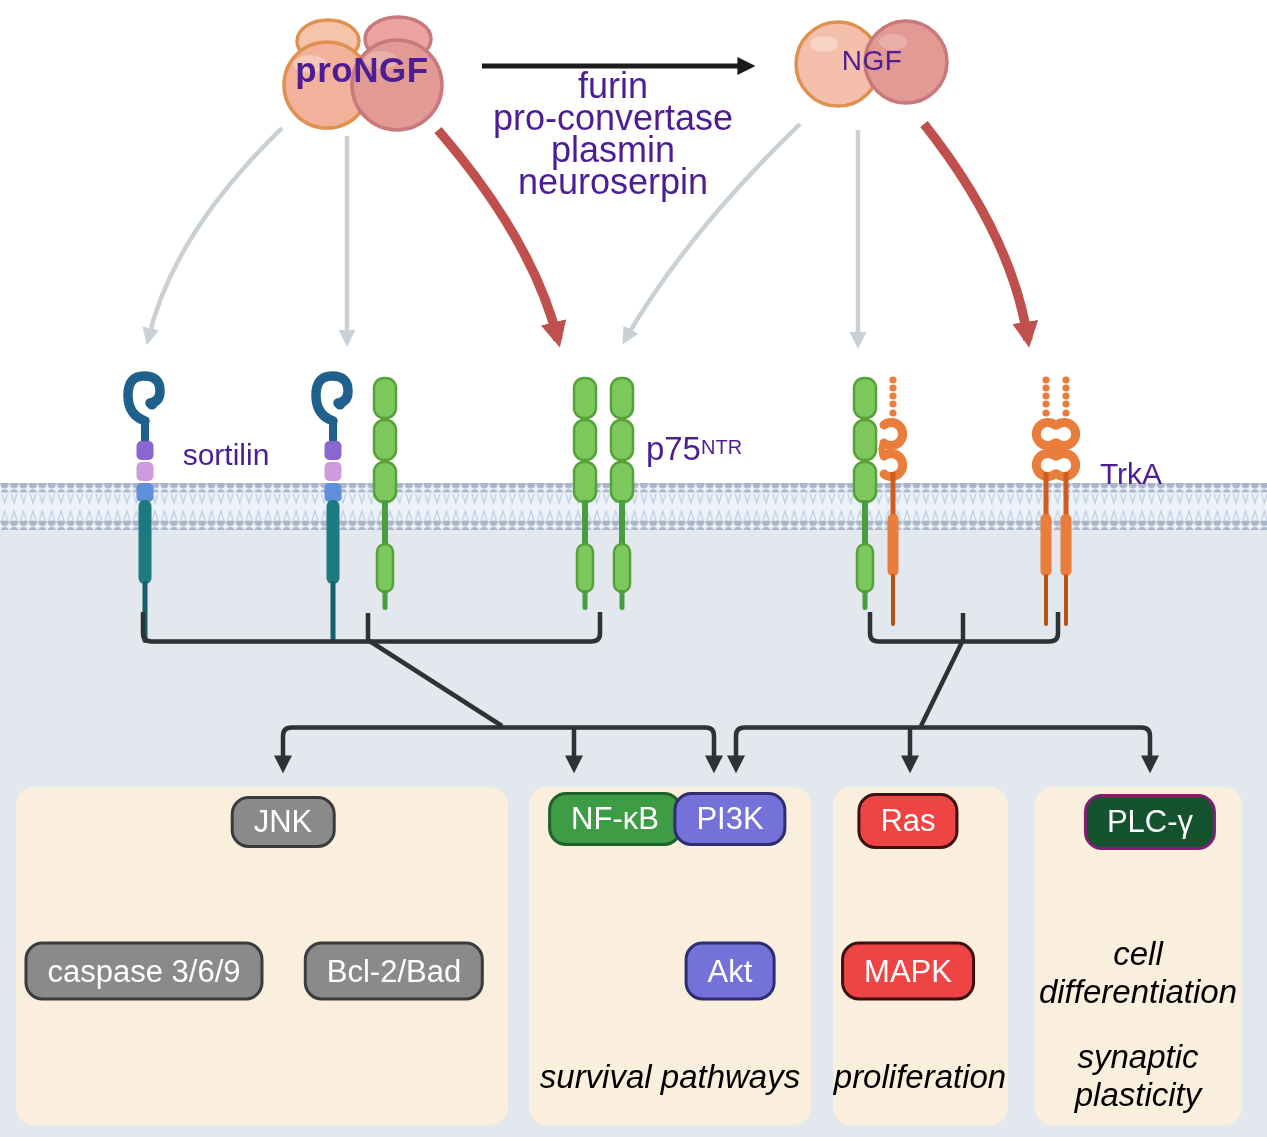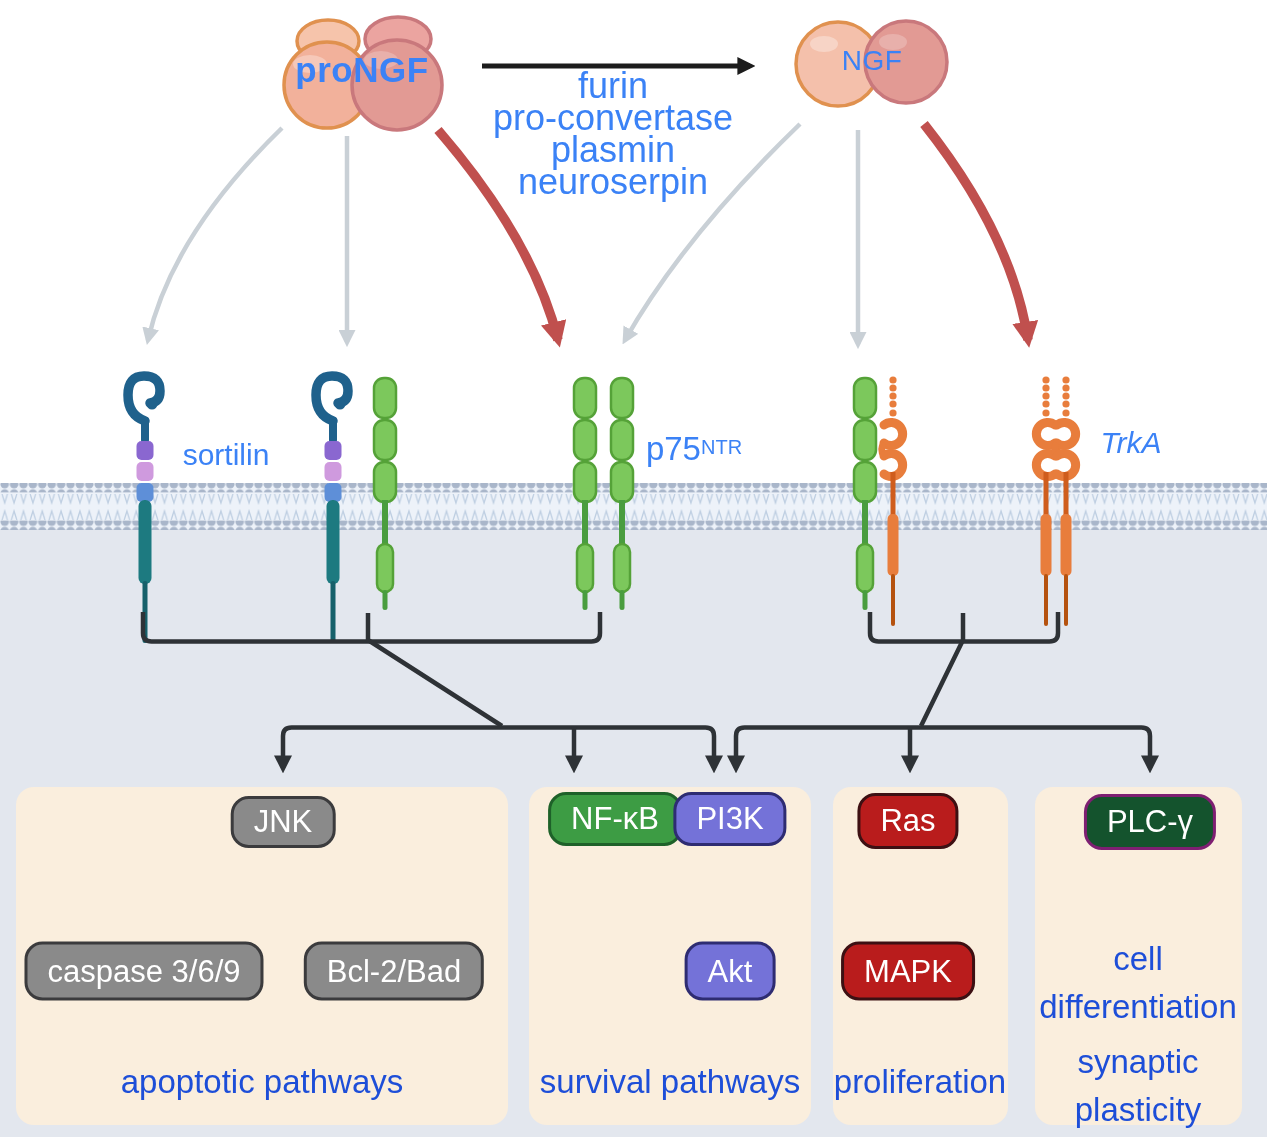--- a/index.html
+++ b/index.html
@@ -1,36 +1,36 @@
 <!DOCTYPE html>
 <html><head>
 <meta charset="utf-8">
 <style>
   html,body{margin:0;padding:0;background:#fff;}
   #stage{position:relative;width:1267px;height:1137px;overflow:hidden;background:#fff;
          font-family:"Liberation Sans",sans-serif;}
   #diagram-svg{position:absolute;left:0;top:0;z-index:1;}
   .pbox{position:absolute;background:#faeedd;border-radius:18px;z-index:2;}
-  .lbl{position:absolute;transform:translateX(-50%);white-space:nowrap;color:#3b82f6;z-index:5;}
+  .lbl{position:absolute;transform:translateX(-50%);white-space:nowrap;color:#4c1d95;z-index:5;}
   .ligand-lbl{font-weight:bold;font-size:35px;letter-spacing:.5px;}
   .ngf-lbl{font-weight:normal;font-size:28px;letter-spacing:.5px;}
   .enzymes{font-size:36px;line-height:32px;text-align:center;}
   .receptor-lbl{font-size:30px;}
   .p75-base{font-size:33px;}
   .p75-sup{font-size:20px;vertical-align:super;}
   .pill{position:absolute;transform:translate(-50%,-50%);color:#fff;border:3px solid;
         border-radius:18px;display:flex;align-items:center;justify-content:center;
         padding:0 20px;font-size:31px;z-index:6;white-space:nowrap;}
   .pill.gray{background:#8a8a8a;border-color:#3b3b3d;}
   .pill.green{background:#3d9c44;border-color:#1e6129;}
   .pill.indigo{background:#7472d8;border-color:#2e2c72;}
-  .pill.maroon{background:#b91c1c;border-color:#3d1013;}
+  .pill.maroon{background:#ef4444;border-color:#3d1013;}
   .pill.magenta{background:#14532d;border-color:#7e1f72;}
-  .caption{position:absolute;transform:translateX(-50%);font-size:33px;color:#1d4ed8;
-           text-align:center;z-index:6;white-space:pre-line;line-height:48px;}
+  .caption{position:absolute;transform:translateX(-50%);font-size:33px;color:#000000;
+           text-align:center;z-index:6;white-space:pre-line;line-height:38px;font-style:italic;}
 </style>
 </head>
 <body>
 
 <div id="stage">
 
   <svg id="diagram-svg" width="1267" height="1137" viewBox="0 0 1267 1137">
     <defs>
       <marker id="ah-gray" viewBox="0 0 10 10" refX="7" refY="5" markerWidth="17" markerHeight="17" markerUnits="userSpaceOnUse" orient="auto-start-reverse">
         <path d="M0,0 L10,5 L0,10 z" fill="#c9d0d6"></path>
@@ -171,26 +171,25 @@
 
   <div class="lbl enzymes" style="left:613px;top:70px;">
     <div>furin</div>
     <div>pro-convertase</div>
     <div>plasmin</div>
     <div>neuroserpin</div>
   </div>
 
   <div class="lbl receptor-lbl" style="left:218px;top:438px;margin-left:8px;">sortilin</div>
   <div class="lbl" style="left:694px;top:430px;"><span class="p75-base">p75</span><span class="p75-sup">NTR</span></div>
-  <div class="lbl receptor-lbl" style="left:1131px;top:426px;font-style:italic;">TrkA</div>
+  <div class="lbl receptor-lbl" style="left:1131px;top:457px;">TrkA</div>
 
   <div class="pill gray" style="left:283px;top:822px;height:46px;">JNK</div>
   <div class="pill gray" style="left:144px;top:971px;height:53px;">caspase 3/6/9</div>
   <div class="pill gray" style="left:394px;top:971px;height:53px;">Bcl-2/Bad</div>
-  <div class="caption" style="left:262px;top:1058px;">apoptotic pathways</div>
 
   <div class="pill green" style="left:575px;top:819px;height:48px;margin-left:40px;">NF-κB</div>
   <div class="pill indigo" style="left:730px;top:819px;height:48px;">PI3K</div>
   <div class="pill indigo" style="left:730px;top:971px;height:53px;">Akt</div>
   <div class="caption" style="left:670px;top:1058px;">survival pathways</div>
 
   <div class="pill maroon" style="left:908px;top:821px;height:50px;">Ras</div>
   <div class="pill maroon" style="left:908px;top:971px;height:53px;">MAPK</div>
   <div class="caption" style="left:920px;top:1058px;">proliferation</div>
 

